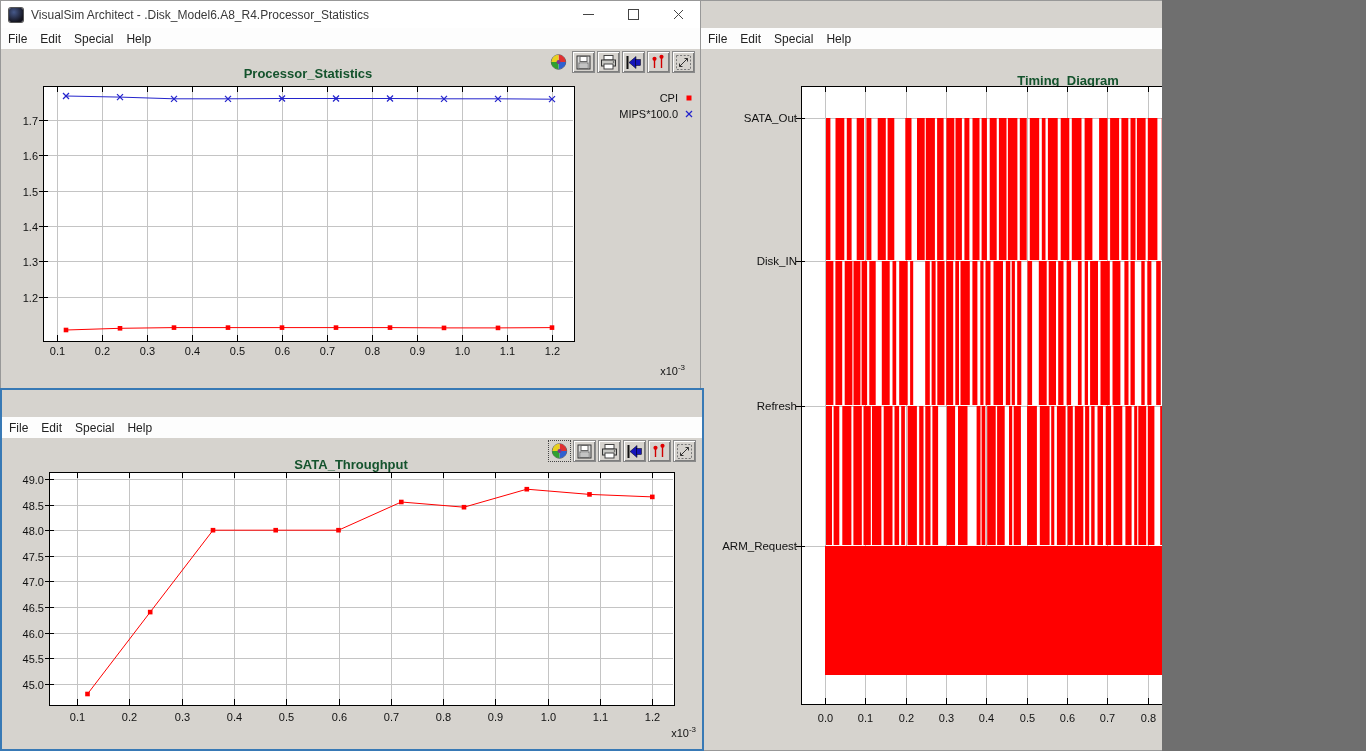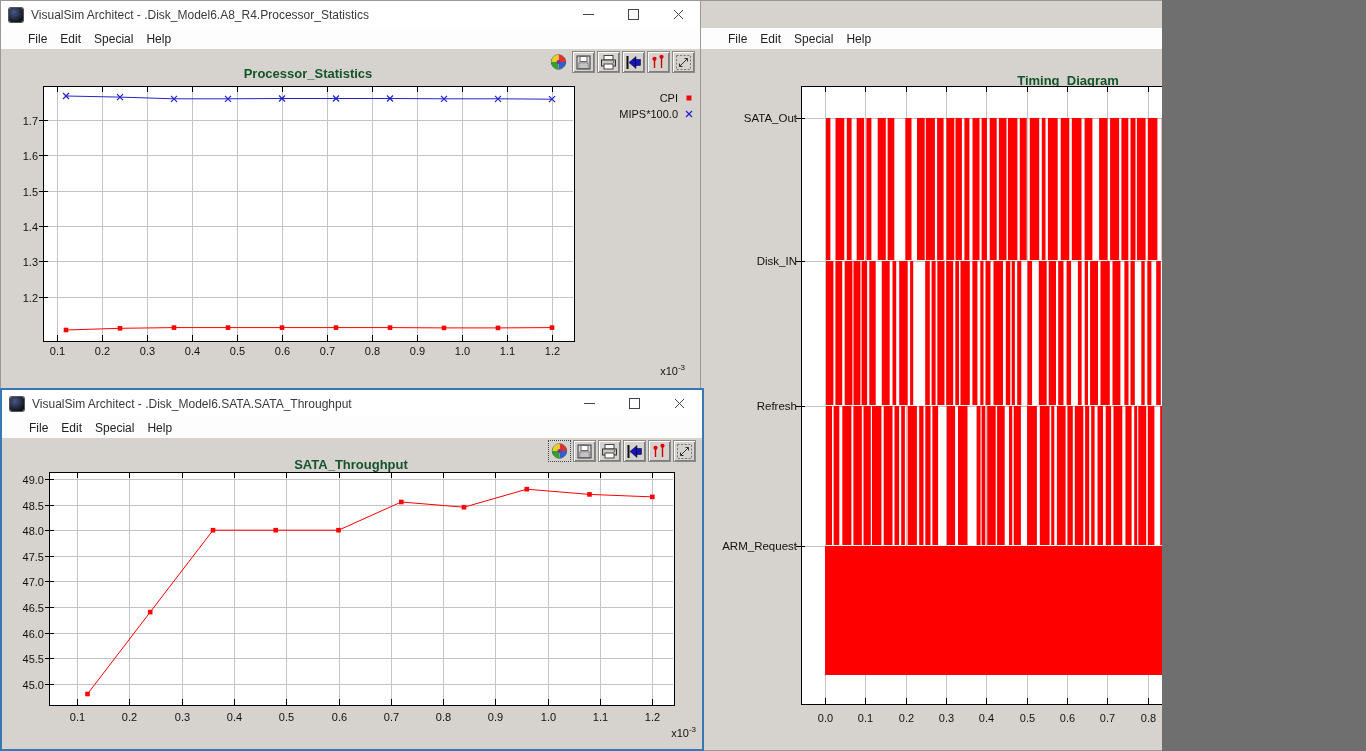--- a/index.html
+++ b/index.html
@@ -12,21 +12,21 @@
     display:flex;align-items:center;}
   .app-icon{width:14px;height:14px;margin-left:8px;border-radius:2px;
     background:radial-gradient(circle at 35% 30%,#46598a,#14141f 75%);
     box-shadow:0 0 0 1px #555;}
   .title{margin-left:8px;font-size:12px;color:#3a3a3a;white-space:nowrap;overflow:hidden;}
   .winbtns{margin-left:auto;display:flex;height:100%;}
   .wbtn{width:45px;height:100%;display:flex;align-items:center;justify-content:center;cursor:default;}
   .glyph-min{display:block;width:11px;height:1px;background:#444;}
   .glyph-max{display:block;width:9px;height:9px;border:1px solid #444;background:transparent;}
   .menubar{position:absolute;left:0;top:27px;right:0;height:21px;background:#fdfdfd;
-    display:flex;align-items:center;padding-left:22px;}
+    display:flex;align-items:center;padding-left:2px;}
   .menu-item{font-size:12px;color:#222;padding:2px 5px;margin-right:3px;}
   .content{position:absolute;left:0;top:48px;right:0;bottom:0;background:#d6d3ce;}
   .toolbar{position:absolute;top:50px;right:6px;display:flex;gap:2px;align-items:center;}
   .tool{width:23px;height:22px;display:flex;align-items:center;justify-content:center;
     background:#d6d3ce;border:1px solid #8a8a8a;
     box-shadow:inset 1px 1px 0 #ffffff, inset -1px -1px 0 #7d7d7d;padding:0;}
   .tool.flat{border:1px solid transparent;box-shadow:none;background:transparent;}
   .tool.flat.focused{border:1px dotted #444;}
   .plot-title{position:absolute;transform:translateX(-50%);font-weight:bold;
     font-size:13px;color:#14532d;white-space:nowrap;}
@@ -508,38 +508,20 @@
         <rect x="592.2" y="405" width="6.1" height="139" fill="#ff0000"></rect>
         <rect x="600.0" y="405" width="5.8" height="139" fill="#ff0000"></rect>
         <rect x="607.4" y="405" width="1.6" height="139" fill="#ff0000"></rect>
         <rect x="124" y="545" width="485" height="129" fill="#ff0000"></rect>
         <rect x="100.5" y="85.5" width="534" height="618" fill="none" stroke="#000"></rect>
         <text x="614" y="742" text-anchor="end" font-size="11" fill="#111" font-family="&quot;Liberation Sans&quot;, sans-serif">x10<tspan dy="-5" font-size="8">-3</tspan></text>
       </svg>
   </div>
 
   <div class="window active" id="win1" style="left:0;top:388px;width:704px;height:363px;z-index:3">
-    <div class="titlebar">
-      <span class="app-icon"></span>
-      <span class="title">VisualSim Architect - .Disk_Model6.SATA.SATA_Throughput</span>
-      <span class="winbtns">
-        <span class="wbtn">
-            <span class="glyph-min"></span>
-          </span>
-        <span class="wbtn">
-            <span class="glyph-max"></span>
-          </span>
-        <span class="wbtn">
-            <svg width="11" height="11">
-              <line x1="1" y1="1" x2="10" y2="10" stroke="#444"></line>
-              <line x1="10" y1="1" x2="1" y2="10" stroke="#444"></line>
-            </svg>
-          </span>
-      </span>
-    </div>
     <div class="menubar">
       <span class="menu-item">File</span>
       <span class="menu-item">Edit</span>
       <span class="menu-item">Special</span>
       <span class="menu-item">Help</span>
     </div>
     <div class="content"></div>
     <div class="toolbar">
       <button class="tool flat focused">
           <svg width="19" height="19" viewBox="0 0 19 19">

